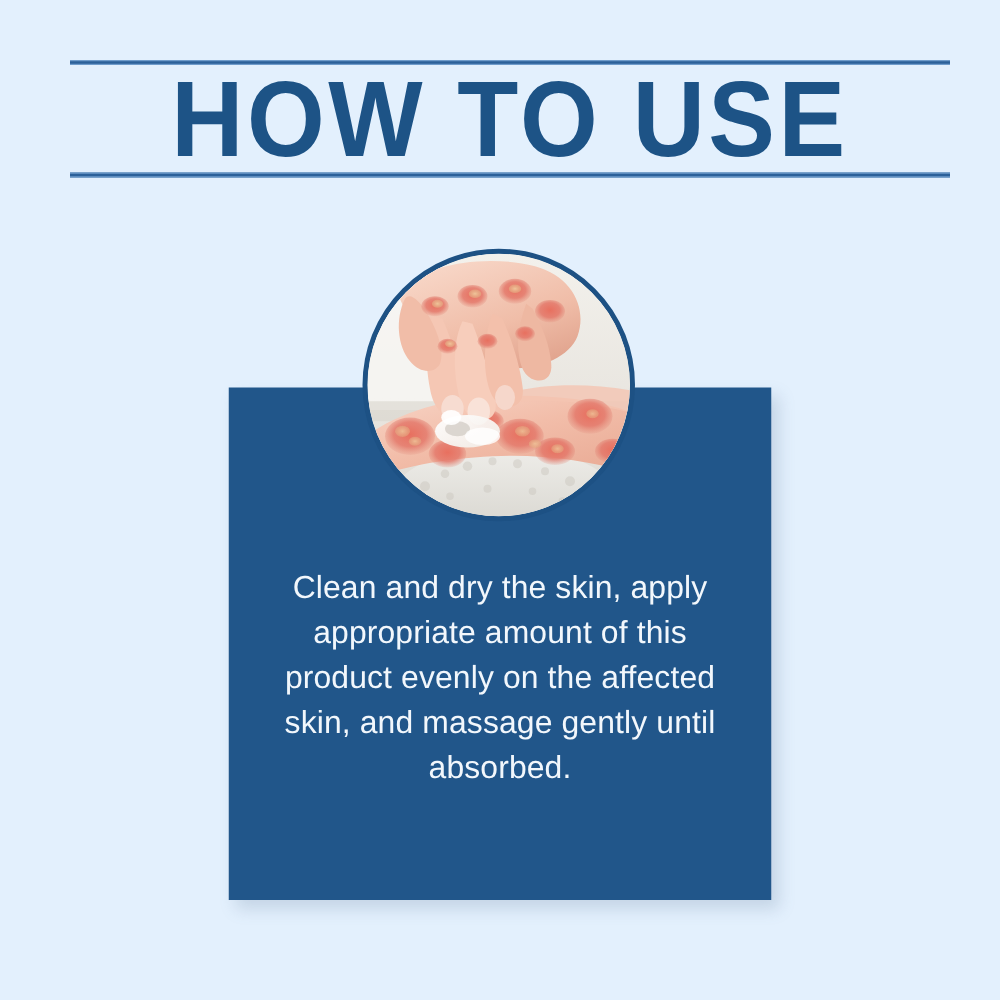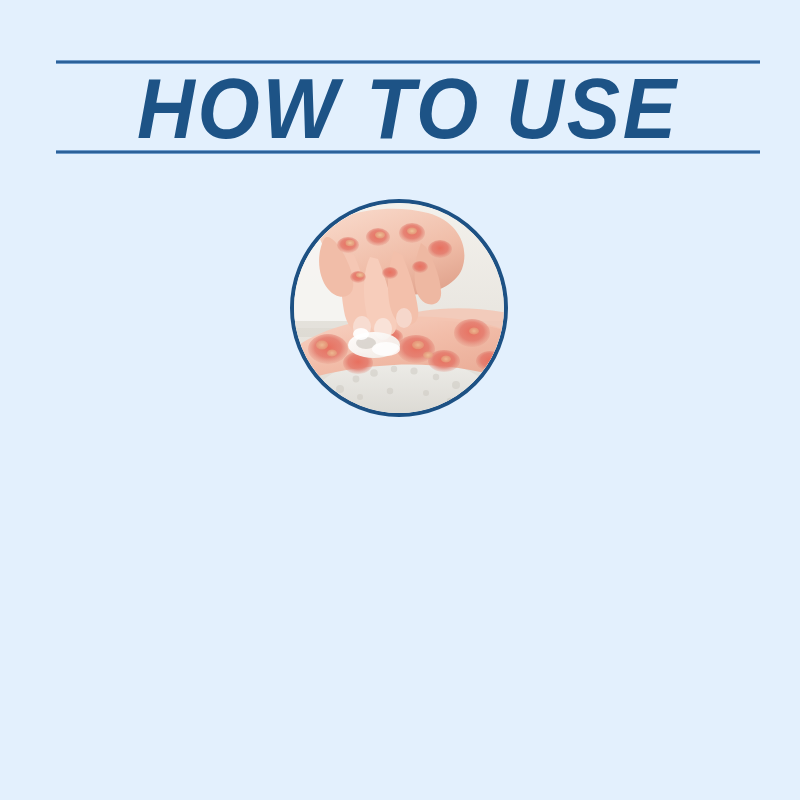--- a/index.html
+++ b/index.html
@@ -18,24 +18,23 @@
     width: 800px;
     height: 800px;
     background: #e3f0fd;
     overflow: hidden;
   }
 
   
   .header {
     position: absolute;
     left: 56px;
-    top: 60px;
+    top: 48px;
     width: 704px;
     height: 90px;
-    font-style: italic;
   }
   .rule {
     position: absolute;
     left: 0;
     width: 704px;
     height: 4px;
     background: #2c6199;
     border-top: 1px solid #6f9ccb;
     border-bottom: 1px solid #6f9ccb;
     box-sizing: border-box;
@@ -114,20 +113,23 @@
 <body>
 
 <div id="poster">
 
   <div class="header">
     <div class="rule rule-top"></div>
     <div class="page-title">HOW TO USE</div>
     <div class="rule rule-bottom"></div>
   </div>
 
+  <div class="card">
+    <div class="card-text">Clean and dry the skin, apply appropriate amount of this product evenly on the affected skin, and massage gently until absorbed.</div>
+  </div>
 
   <div class="photo-circle">
     <div class="photo-inner">
       <svg viewBox="0 0 210 210" preserveAspectRatio="xMidYMid slice" aria-hidden="true">
         <defs>
           <linearGradient id="bgWall" x1="0" y1="0" x2="0" y2="1">
             <stop offset="0%" stop-color="#f3f1ec"></stop>
             <stop offset="55%" stop-color="#e9e6e0"></stop>
             <stop offset="100%" stop-color="#dedad3"></stop>
           </linearGradient>

